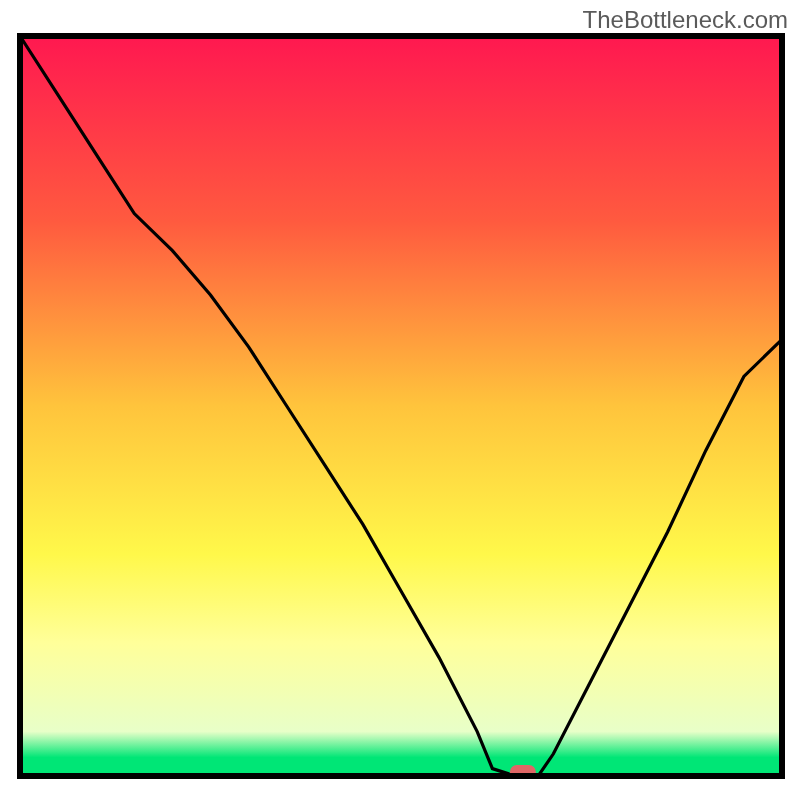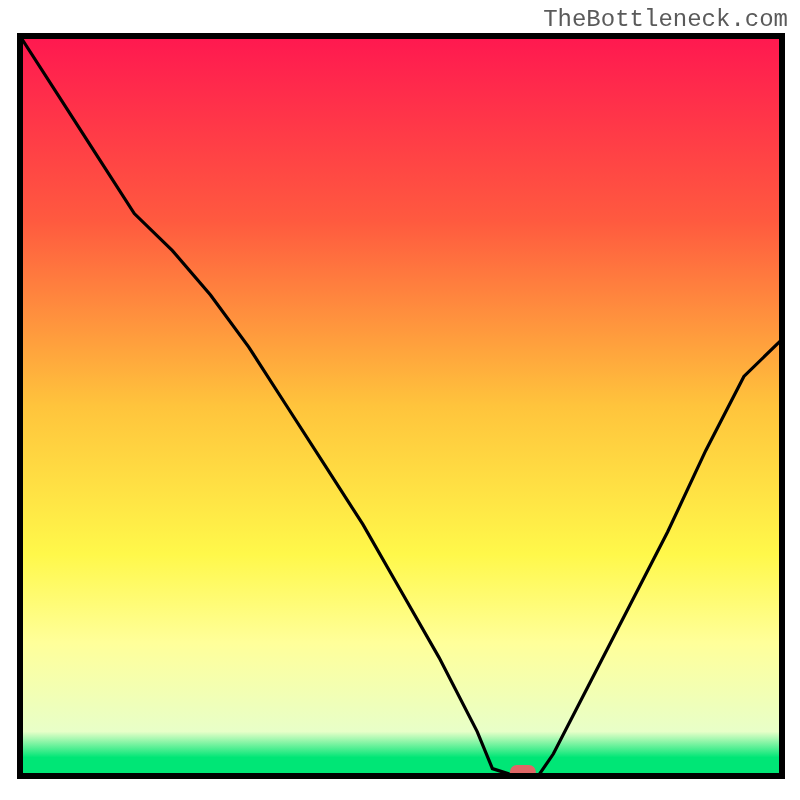--- a/index.html
+++ b/index.html
@@ -8,21 +8,21 @@
     width: 800px;
     height: 800px;
     background: #ffffff;
     position: relative;
   }
   .watermark {
     position: absolute;
     top: 6px;
     right: 12px;
     color: #5a5a5a;
-    font-family: Liberation Mono, monospace;
+    font-family: Liberation Sans, sans-serif;
     font-size: 24px;
     font-weight: 400;
     z-index: 10;
   }
   .chart-container {
     position: absolute;
     left: 0;
     top: 0;
     width: 800px;
     height: 800px;

